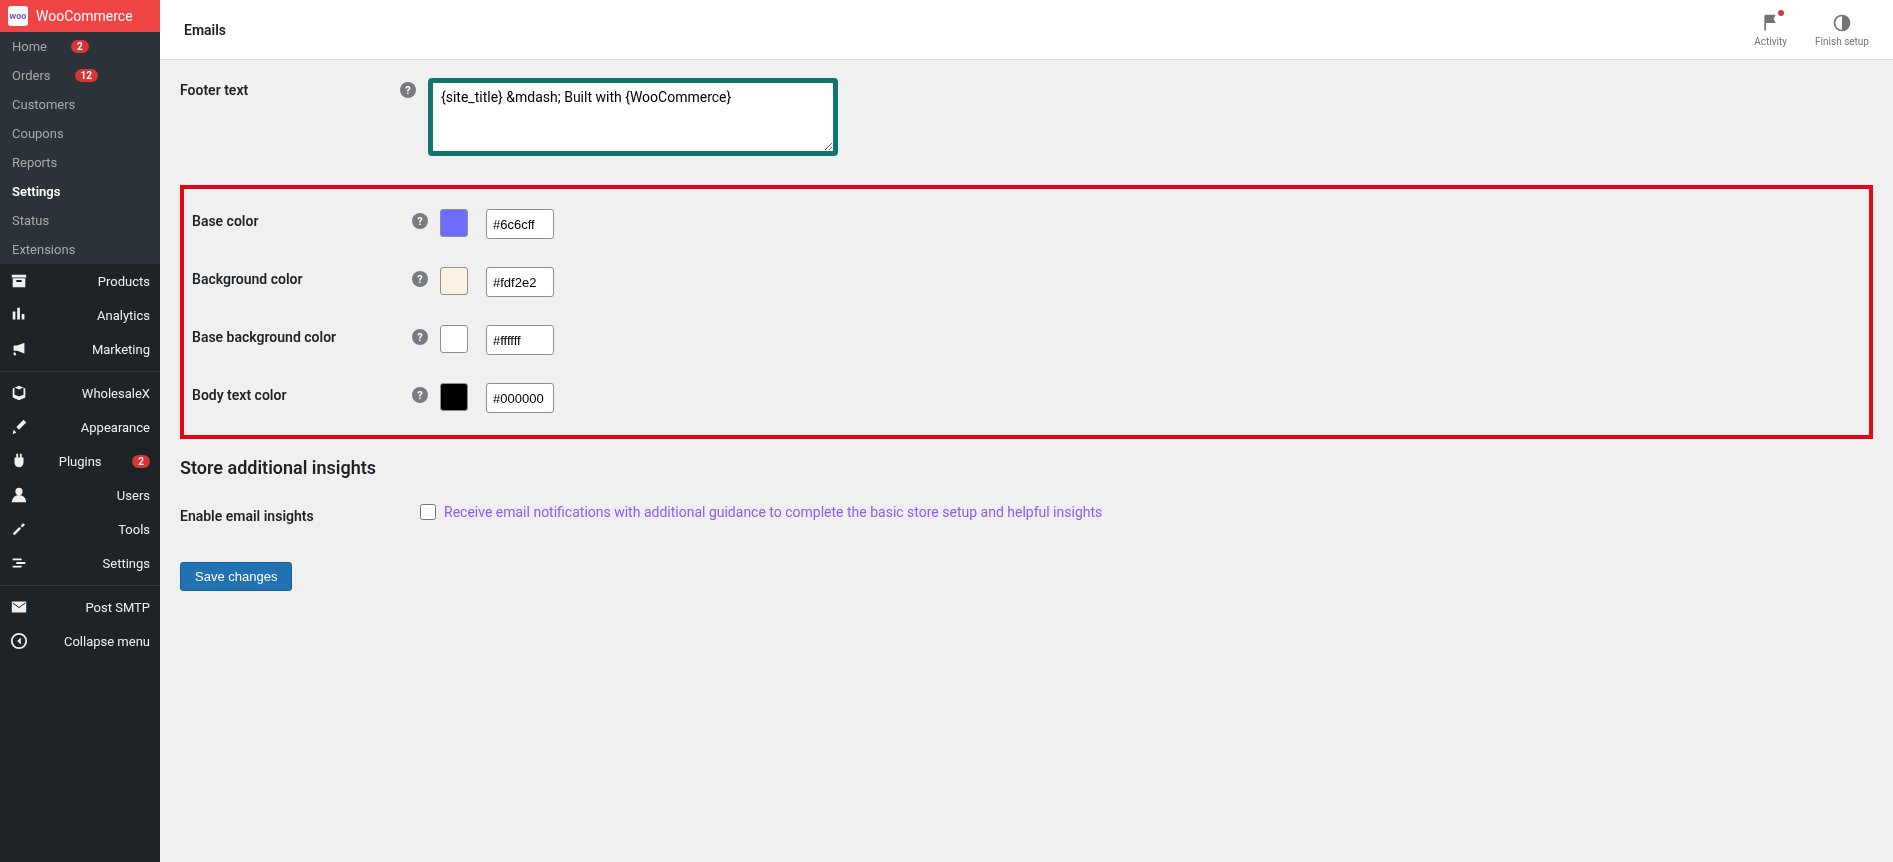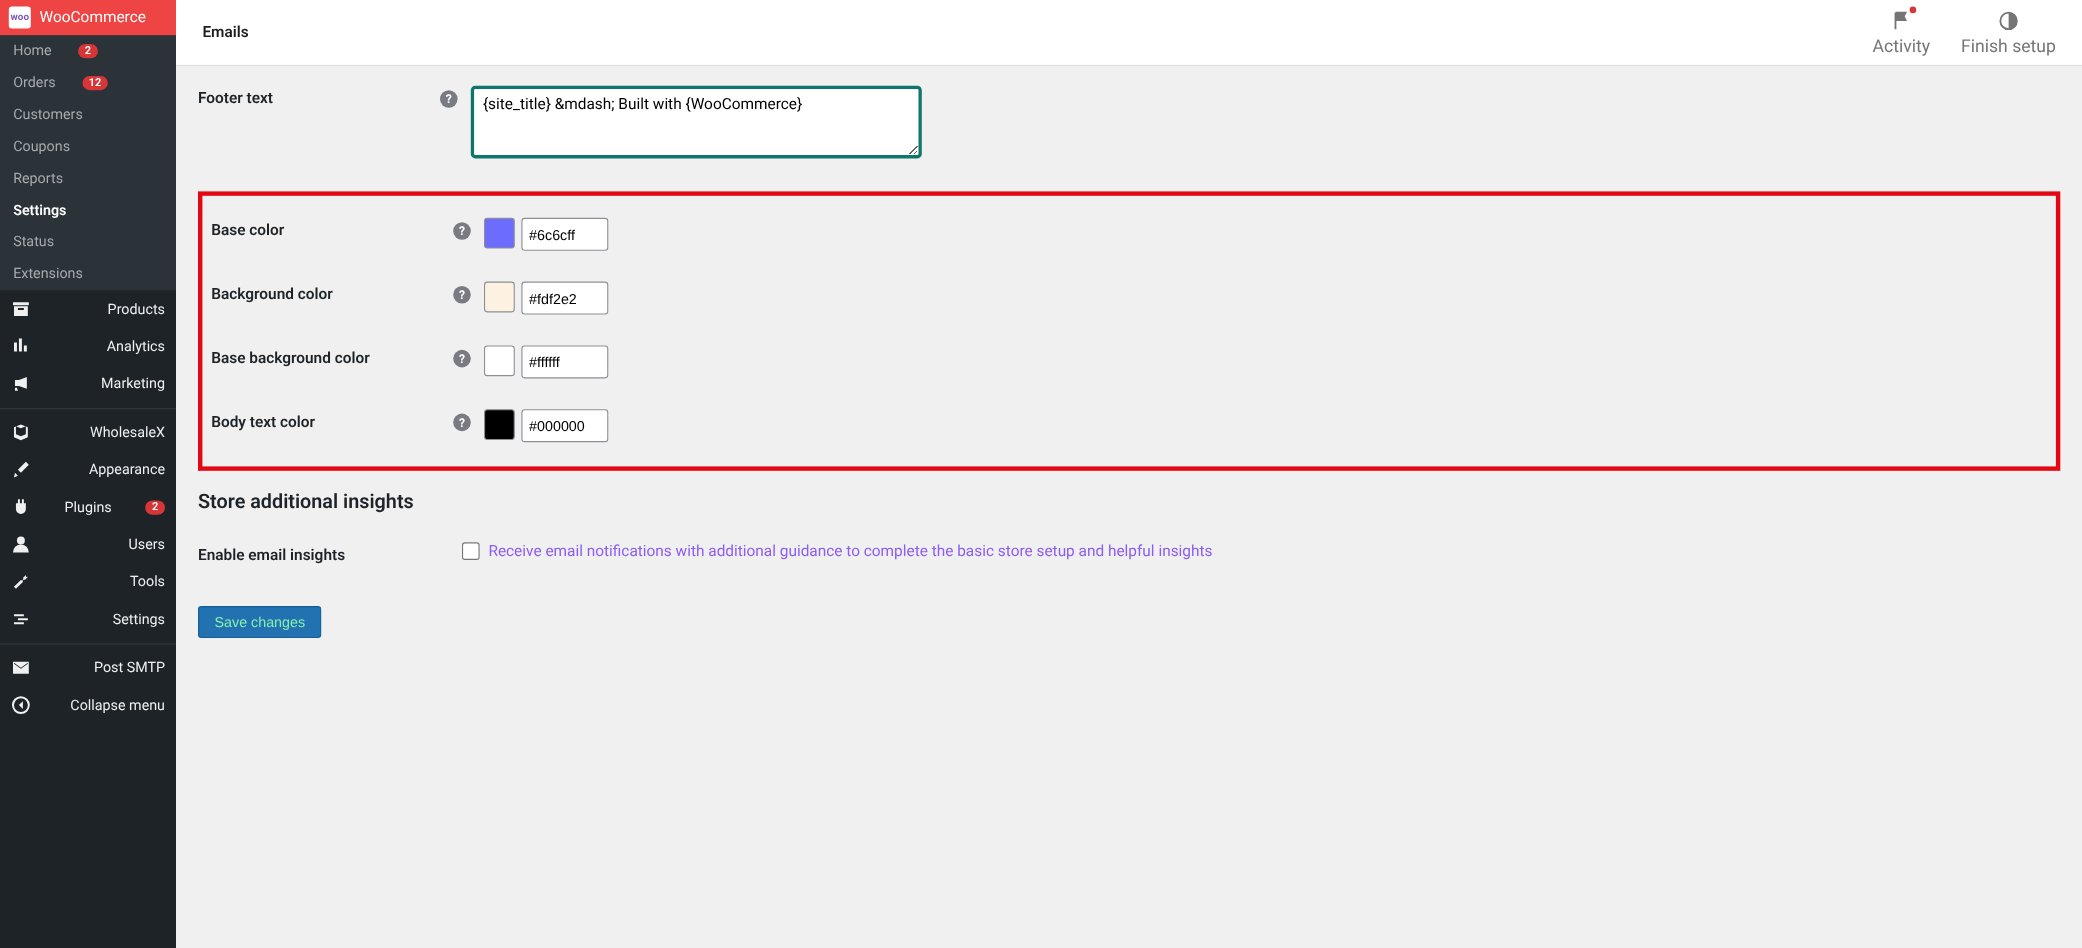--- a/index.html
+++ b/index.html
@@ -18,42 +18,42 @@
     .badge { background: #d63638; color: #fff; border-radius: 9px; font-size: 10px; padding: 1px 6px; font-weight: 600; }
     .side-main { padding: 8px 10px; display: flex; align-items: center; gap: 8px; cursor: pointer; color: #f0f0f1; justify-content: space-between; }
     .side-main .icon { width: 18px; height: 18px; display: inline-flex; align-items: center; justify-content: center; }
     .side-divider { height: 5px; background: #1d2327; margin-top: 5px; border-top: 1px solid #32373c; }
 
     
     .main { flex: 1; background: #f0f0f1; position: relative; }
     .topbar { background: #fff; border-bottom: 1px solid #dcdcde; height: 60px; display: flex; align-items: center; justify-content: space-between; padding: 10px 24px; }
     .page-title { font-size: 14px; font-weight: 600; color: #1e1e1e; }
     .top-actions { display: flex; gap: 28px; }
-    .top-action { display: flex; flex-direction: column; align-items: center; gap: 2px; cursor: pointer; color: #757575; font-size: 16px; }
+    .top-action { display: flex; flex-direction: column; align-items: center; gap: 2px; cursor: pointer; color: #757575; font-size: 10px; }
     .top-action .act-icon { width: 22px; height: 22px; display: flex; align-items: center; justify-content: center; position: relative; }
     .dot { position: absolute; top: -2px; right: -2px; width: 6px; height: 6px; background: #d63638; border-radius: 50%; }
 
     .content { padding: 0 20px 40px 20px; }
     .form-row { display: flex; align-items: flex-start; padding: 14px 0; }
     .form-label { width: 220px; font-weight: 600; font-size: 14px; color: #1d2327; padding-top: 4px; }
     .help-icon { width: 16px; height: 16px; background: #787c82; color: #fff; border-radius: 50%; font-size: 11px; display: flex; align-items: center; justify-content: center; margin: 4px 12px 0 0; flex-shrink: 0; font-weight: bold; }
     .form-field { flex: 1; }
-    textarea.ft { width: 410px; height: 66px; padding: 6px 8px; border: 3px solid #0f766e; border-radius: 4px; font-family: inherit; font-size: 14px; resize: both; }
+    textarea.ft { width: 410px; height: 78px; padding: 6px 8px; border: 5px solid #0f766e; border-radius: 4px; font-family: inherit; font-size: 14px; resize: both; }
 
     .highlight-box { border: 4px solid #e30613; padding: 6px 8px 8px 8px; margin: 12px 0; }
     .color-row { display: flex; align-items: flex-start; padding: 14px 0; }
     .swatch { width: 28px; height: 28px; border: 1px solid #8c8f94; border-radius: 3px; margin-right: 6px; cursor: pointer; }
-    .color-input { width: 79px; height: 30px; padding: 4px 6px; border: 1px solid #8c8f94; border-radius: 3px; font-size: 13px; }
+    .color-input { width: 68px; height: 30px; padding: 4px 6px; border: 1px solid #8c8f94; border-radius: 3px; font-size: 13px; margin-left: 12px; }
 
     .section-heading { font-size: 18px; font-weight: 600; margin: 18px 0 12px 0; color: #1d2327; }
     .checkbox-row { display: flex; align-items: center; }
     .cb { width: 16px; height: 16px; margin-right: 8px; border: 1px solid #8c8f94; border-radius: 3px; }
     .cb-text { font-size: 14px; color: #8b5cf6; }
 
-    .save-btn { background: #2271b1; color: #86efac; border: 1px solid #135e96; border-radius: 3px; padding: 6px 14px; font-size: 13px; cursor: pointer; margin-top: 24px; }
+    .save-btn { background: #2271b1; color: #ffffff; border: 1px solid #135e96; border-radius: 3px; padding: 6px 14px; font-size: 13px; cursor: pointer; margin-top: 24px; }
 
     svg { fill: currentColor; }
   </style>
 </head>
 <body>
 
 <div class="layout">
 
   <aside class="sidebar">
     <div class="sidebar-header">

